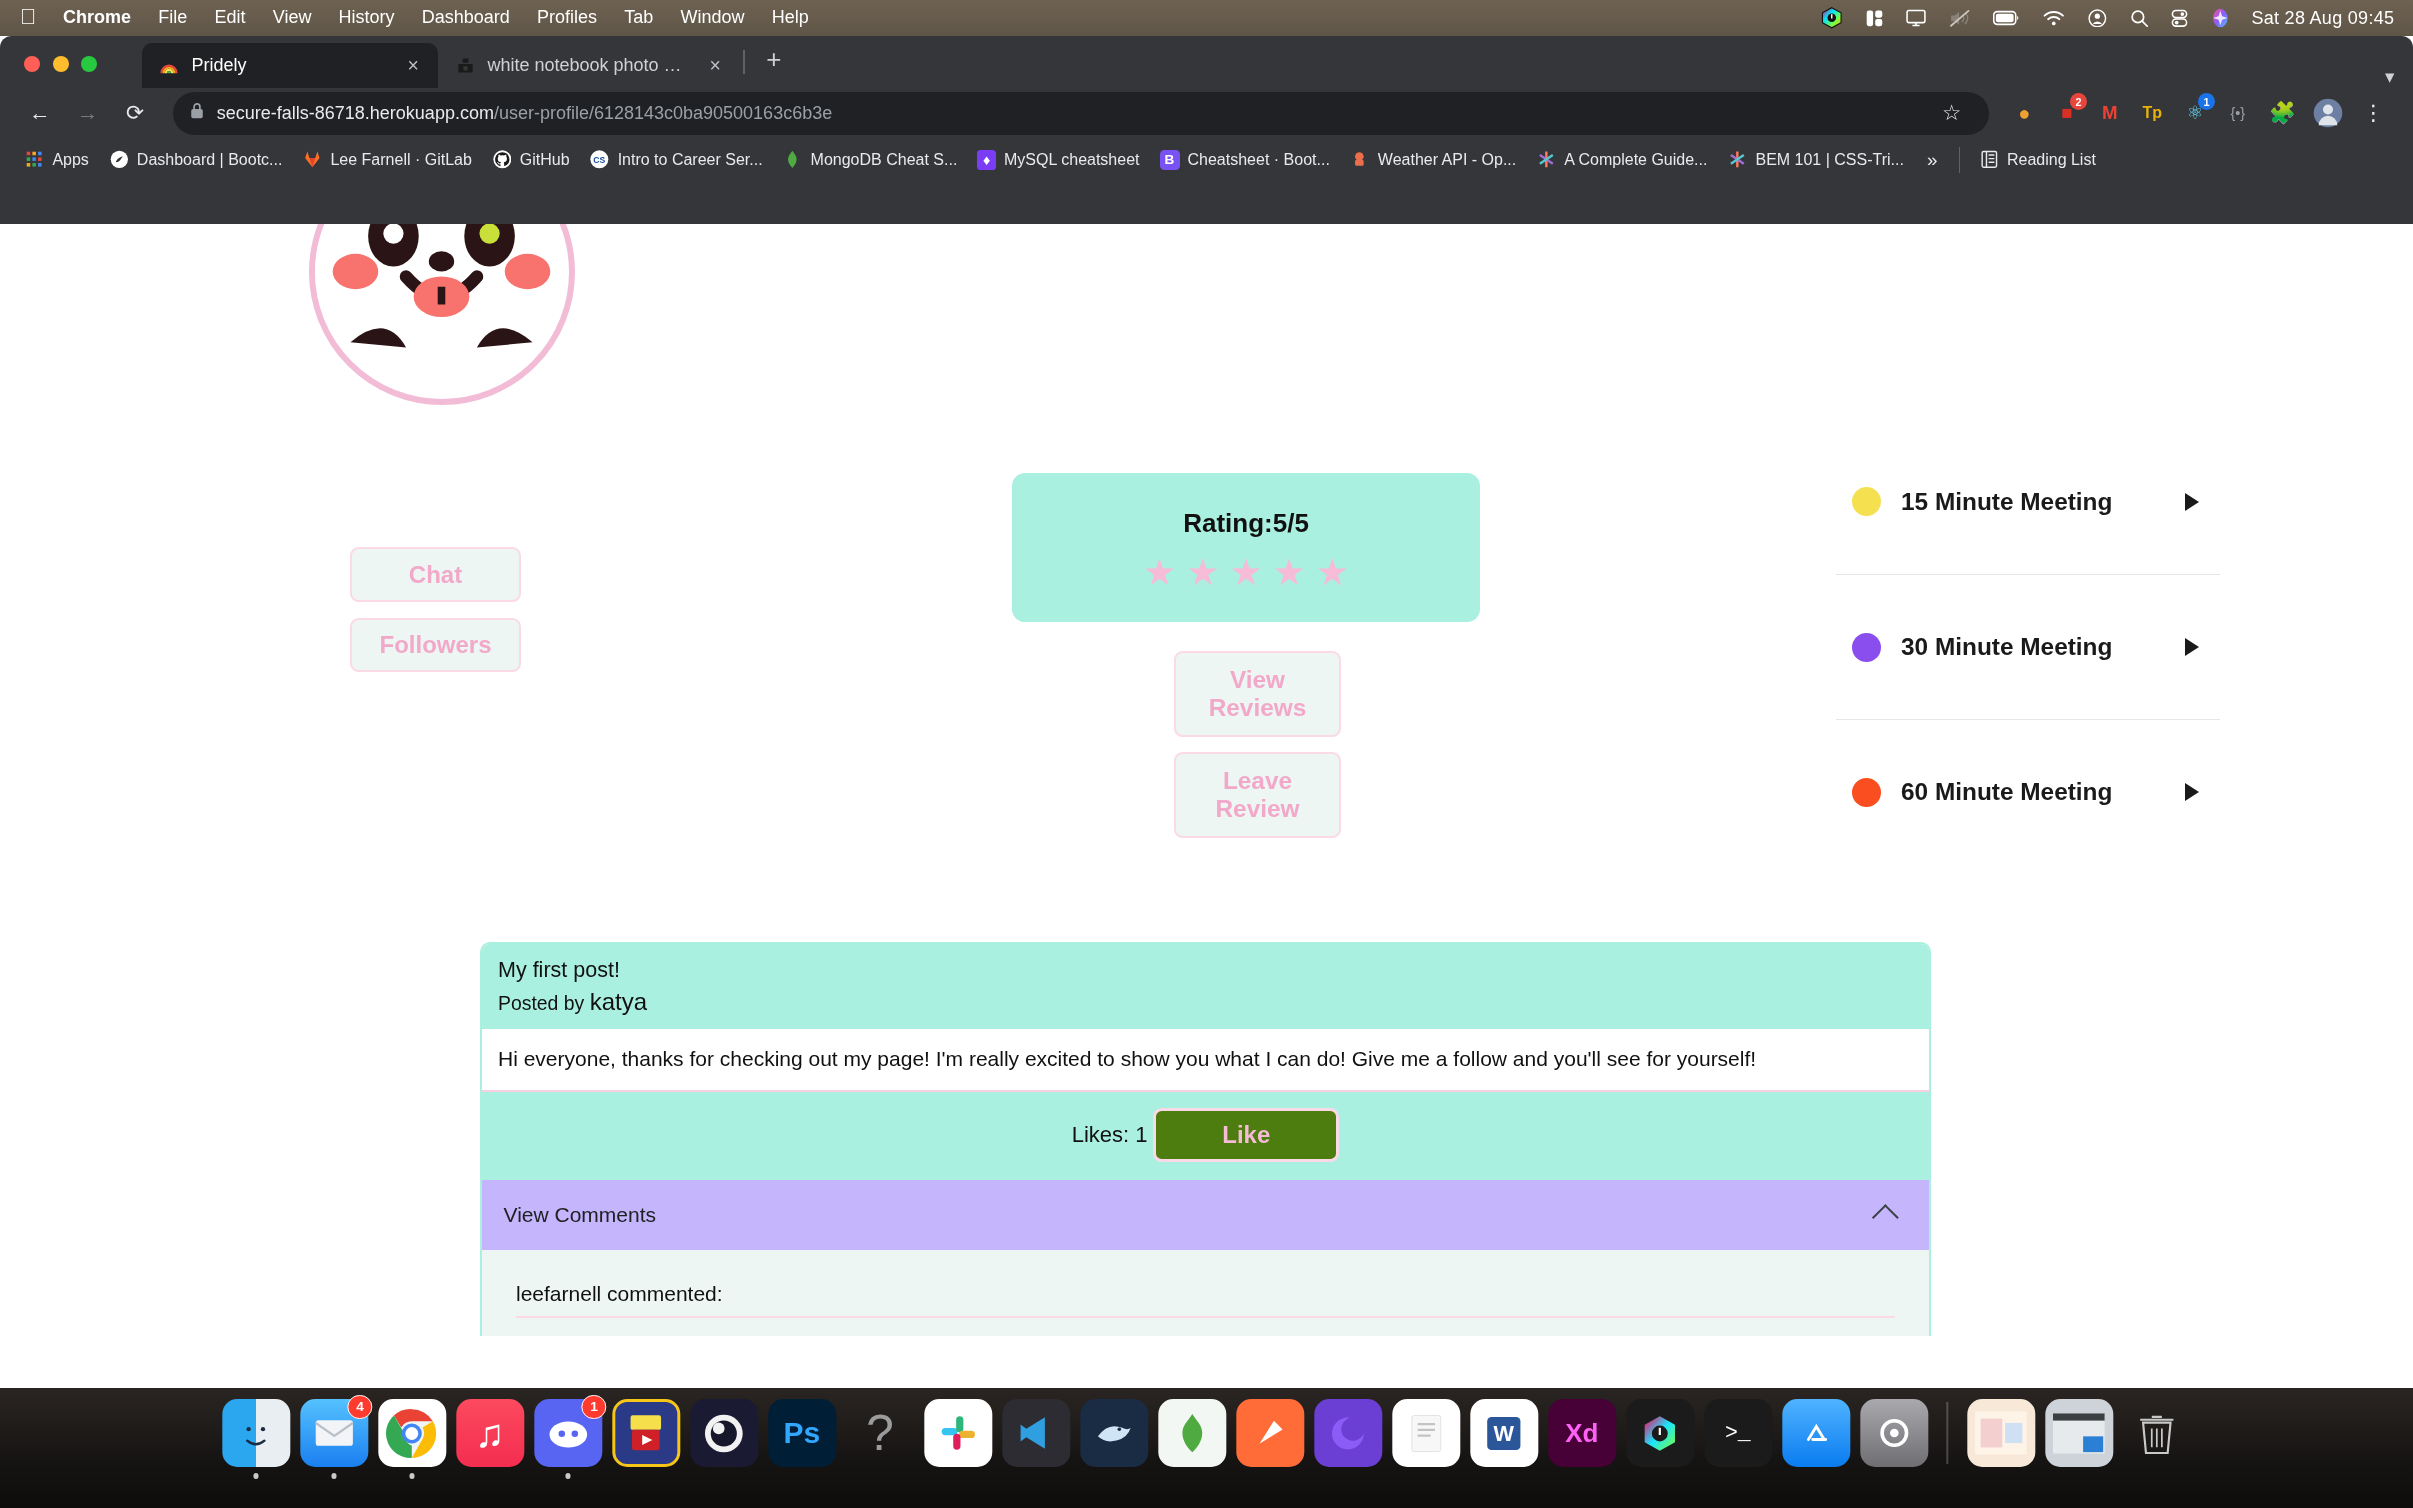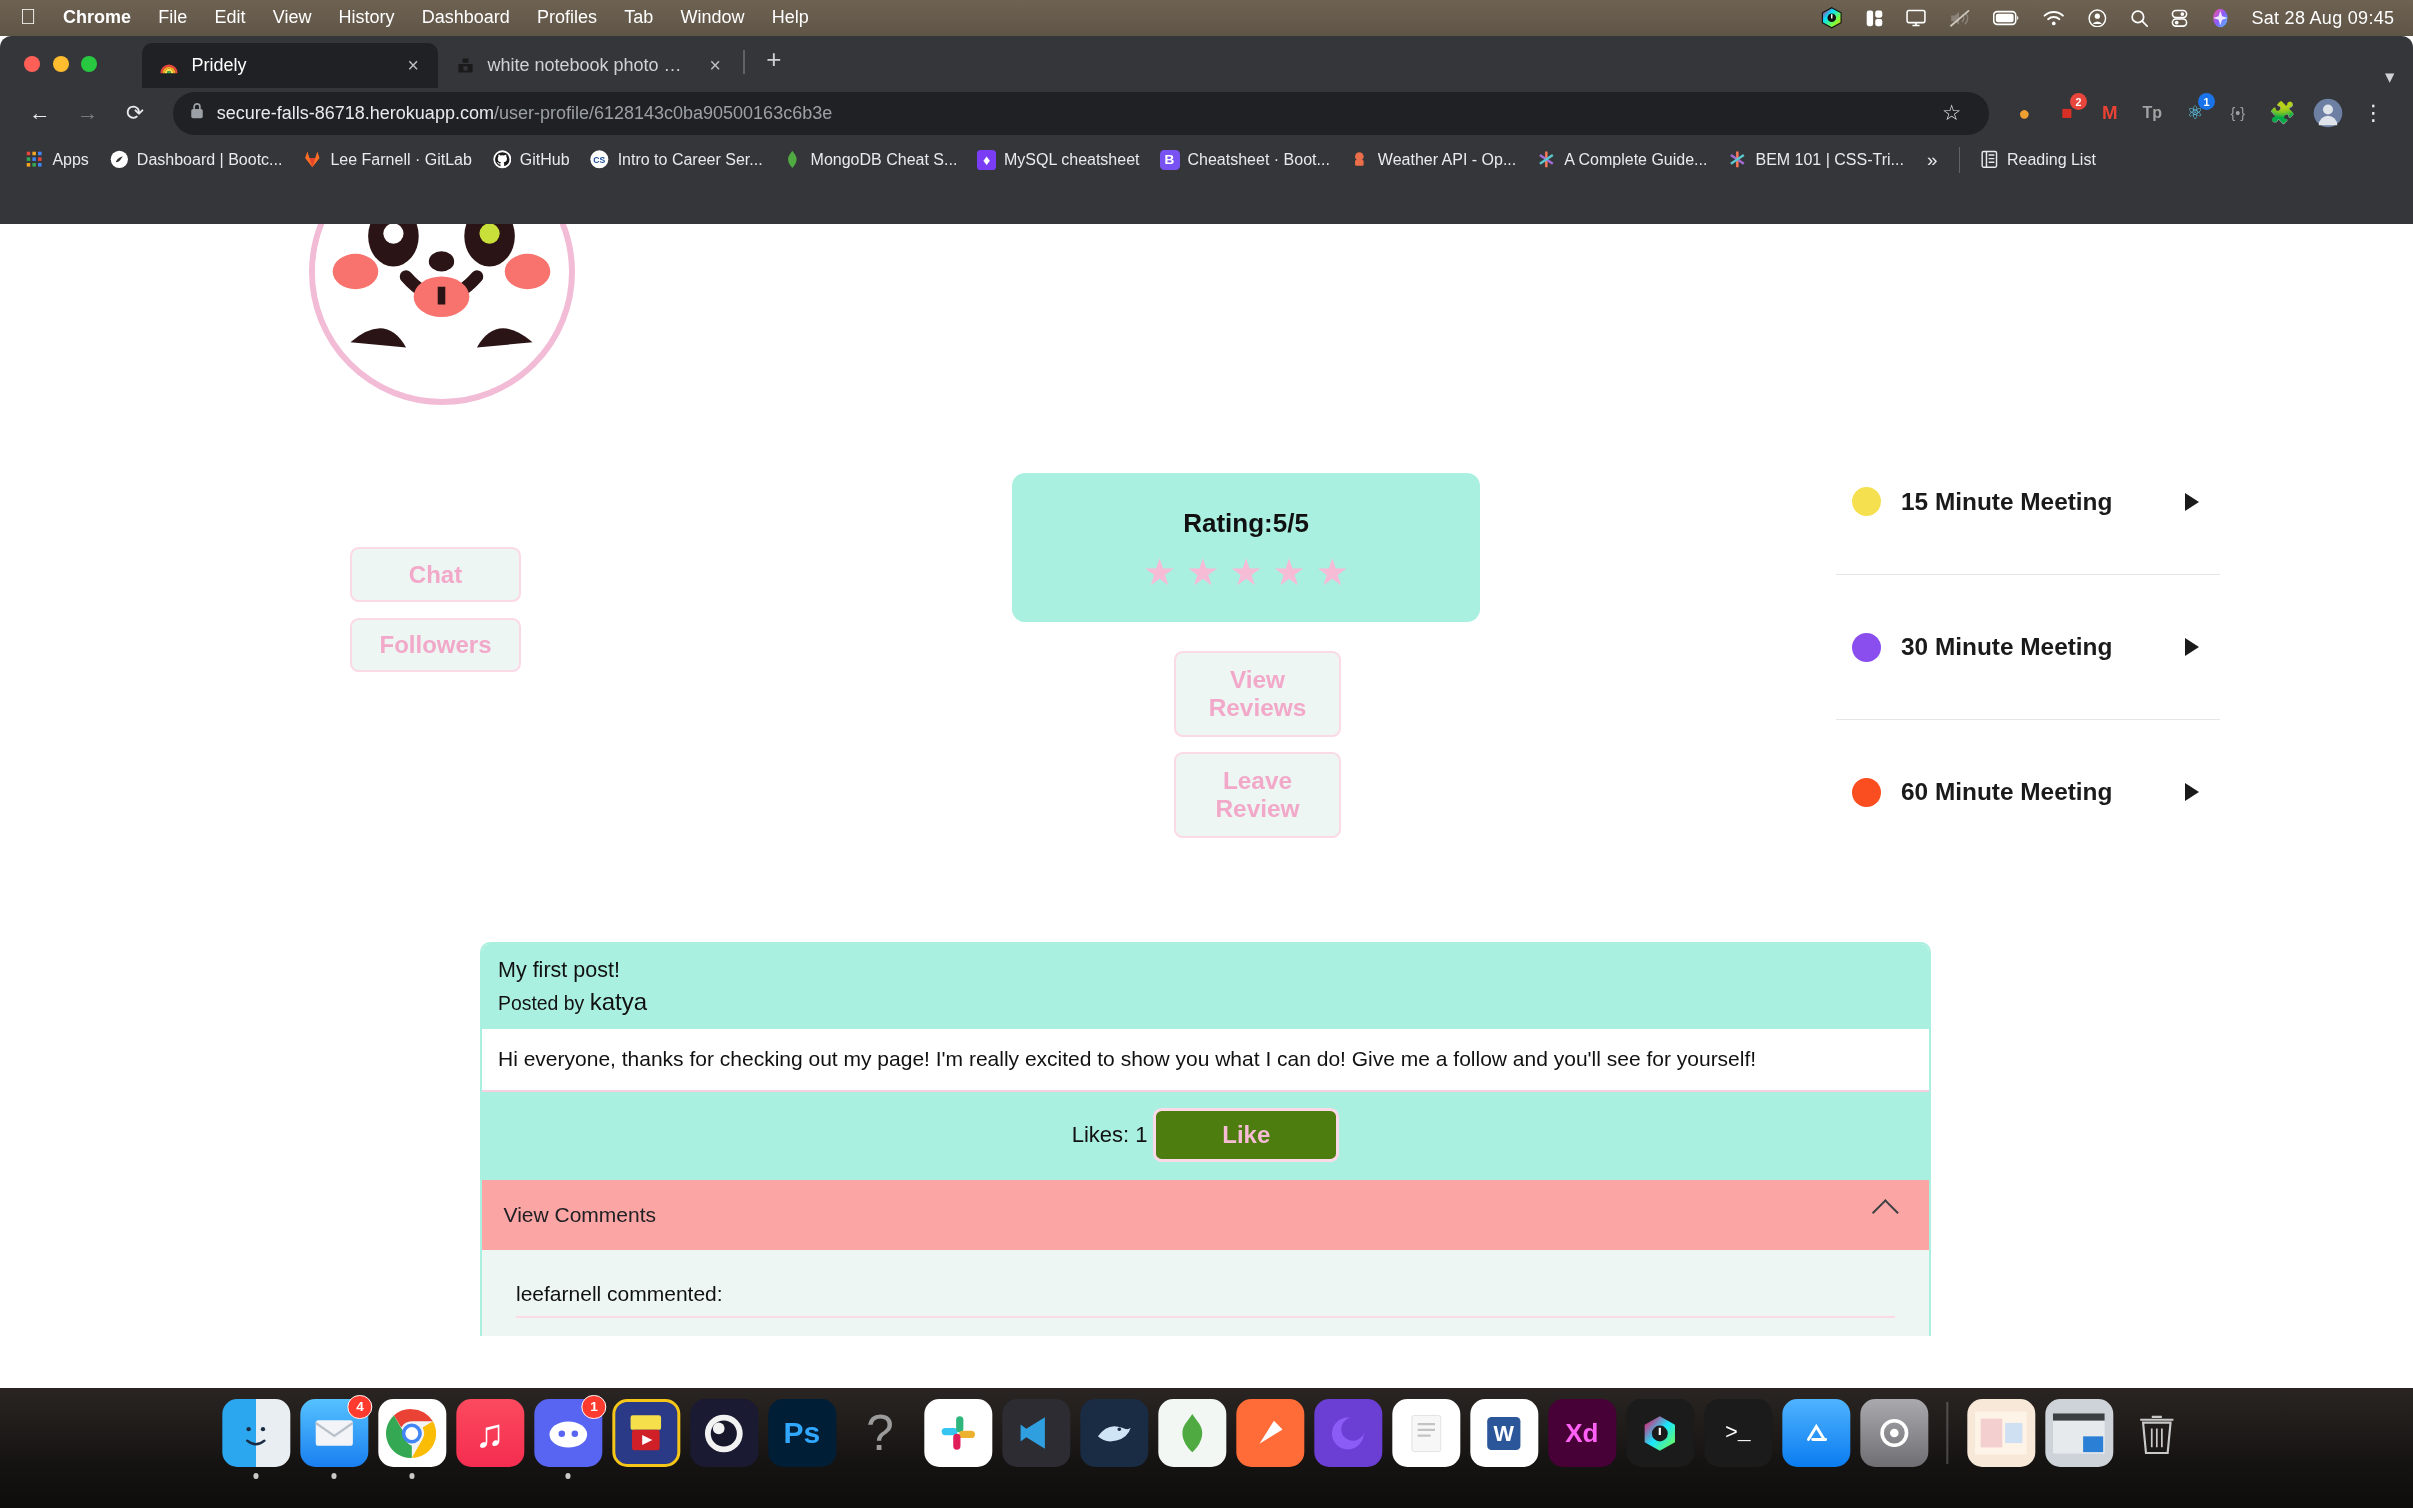--- a/index.html
+++ b/index.html
@@ -124,22 +124,22 @@
   .post-author { font-size: 19.4px; color:#111; margin-top: 4.3px;}
   .post-author .uname { font-size: 24px; }
   .post-body { padding: 18.7px 16px; font-size: 21px; color:#111; border-bottom: 2.2px solid #f7cfdf; }
   .post-likes { background:#aaf0e0; display:flex; align-items:center; justify-content:center; gap: 0; padding: 16px 0; }
   .likes-text { font-size: 22px; color:#111; margin-right: 5.7px;}
   .like-btn {
     background:#4d7c0f; border: 3.6px solid #fbd9e6; border-radius: 8.6px;
     color:#f6bcd6; font-weight: bold; font-size: 24px; padding: 10px 0; width: 186px; text-align:center; cursor:pointer;
   }
   .comments-toggle {
-    display:flex; align-items:flex-start; justify-content:space-between;
-    padding: 23px 34px 23px 21.5px; border-top: 2.2px solid #aaf0e0; background:#fca5a5; cursor:pointer;
+    display:flex; align-items:center; justify-content:space-between;
+    padding: 23px 34px 23px 21.5px; border-top: 2.2px solid #aaf0e0; background:#c4b5fd; cursor:pointer;
   }
   .comments-toggle .ct-label { font-size: 21px; color:#202124; }
   .chev-up { width: 18.7px; height: 18.7px; border-left: 2.9px solid #3c4043; border-top: 2.9px solid #3c4043; transform: rotate(45deg); margin-bottom: -4.3px;}
   .comments-body { background: #eef6f4; padding: 32px 0 0 0; }
   .comment { padding: 0 34px 0 34px; }
   .c-author { font-size: 21px; color:#111; padding-bottom: 10px; border-bottom: 2.9px solid #fbd9e6; }
   .c-text { font-size: 21px; color:#111; padding-top: 21.5px; padding-bottom: 32px;}
 
   
   .dockbg { position:absolute; left:0; top: 1388px; width: 2413px; height: 121px;
@@ -317,21 +317,21 @@
         <span style="color:#f0a030;font-size:20px;">●</span>
       </div>
     <div class="tb-ext">
         <span style="color:#d93025;font-size:18.7px;">■</span>
         <span class="badge">2</span>
       </div>
     <div class="tb-ext">
         <span style="color:#ea4335;font-size:18.7px;font-weight:bold;">M</span>
       </div>
     <div class="tb-ext">
-        <span style="color:#a3a3a3;font-size:16px;font-weight:bold;">Tp</span>
+        <span style="color:#eab308;font-size:16px;font-weight:bold;">Tp</span>
       </div>
     <div class="tb-ext">
         <span style="color:#61dafb;font-size:18.7px;">⚛</span>
         <span class="badge blue">1</span>
       </div>
     <div class="tb-ext">
         <span style="color:#9aa0a6;font-size:14.4px;">{•}</span>
       </div>
     <div class="tb-btn">🧩</div>
     <div class="tb-ext">

